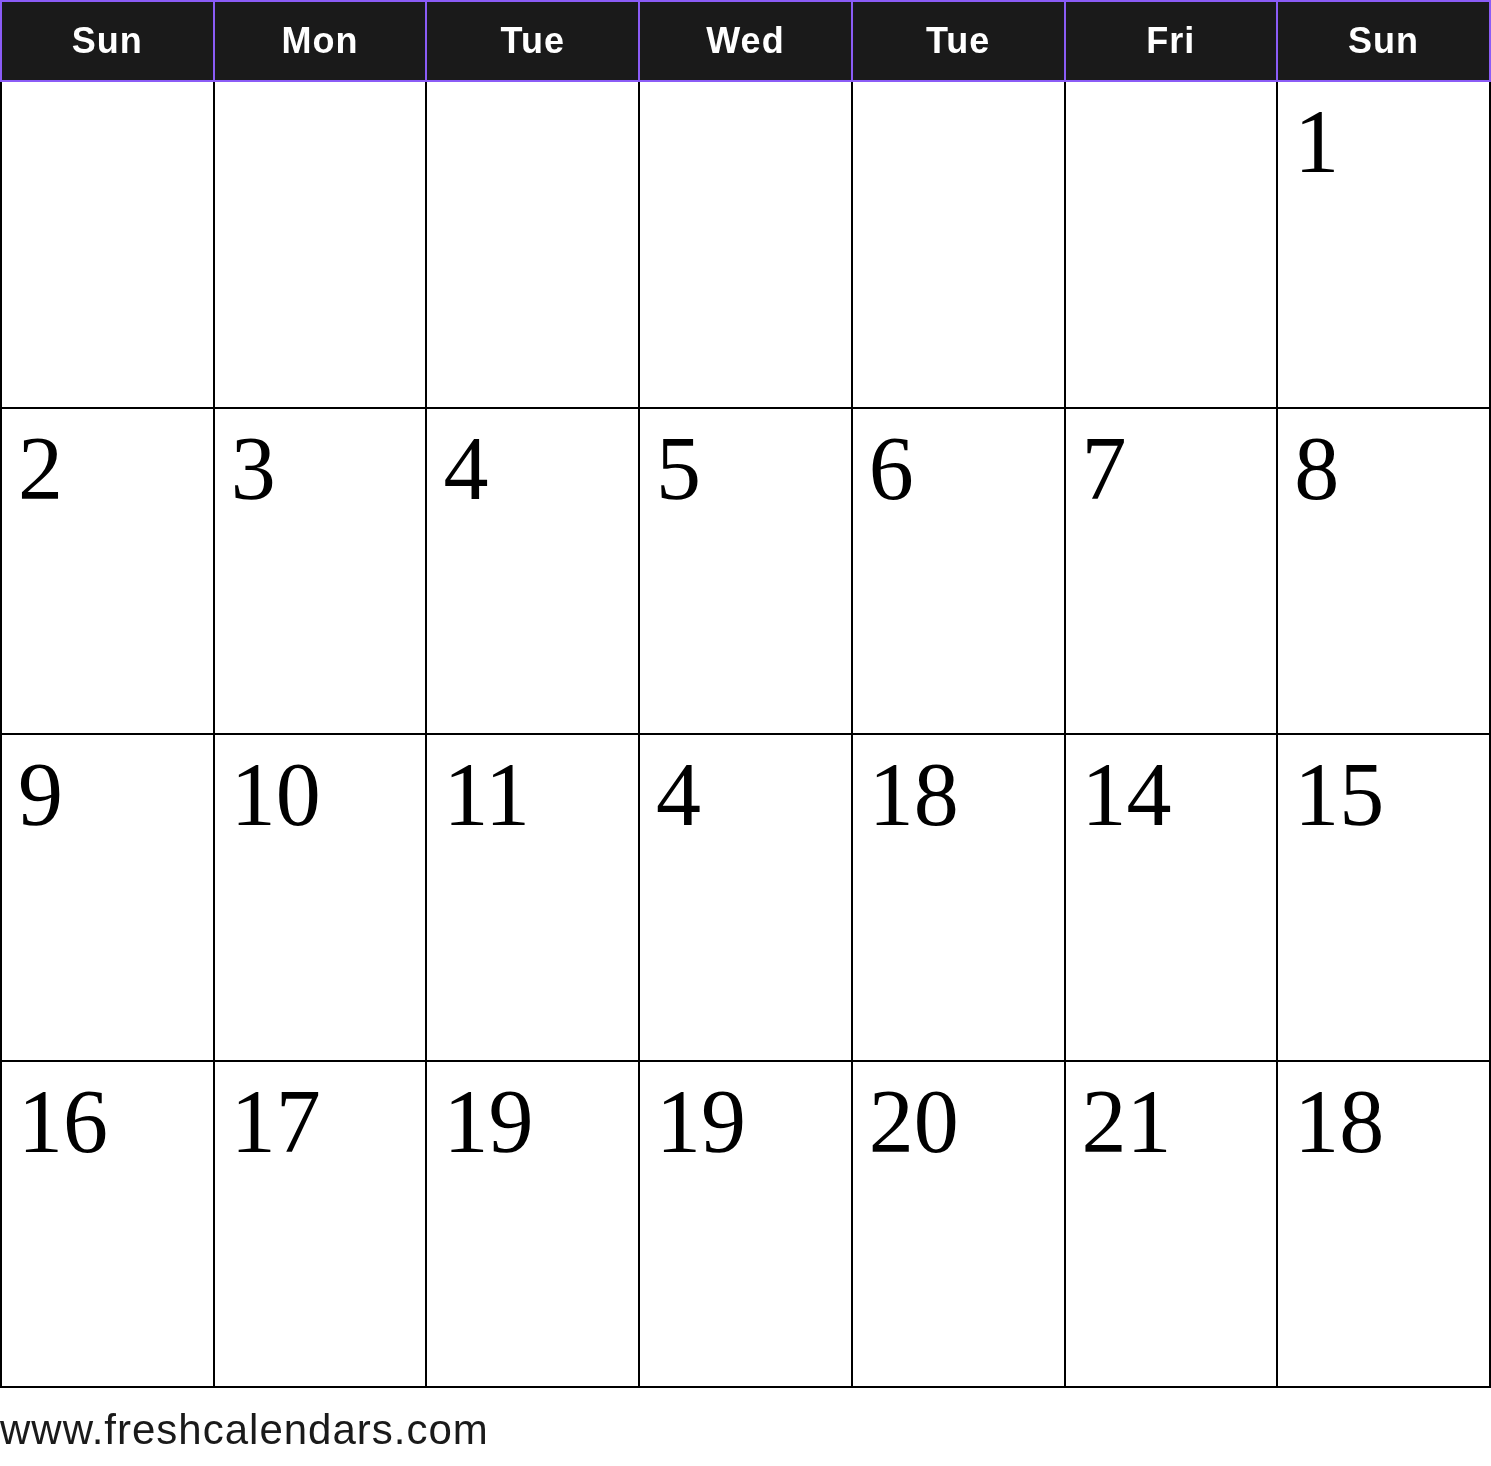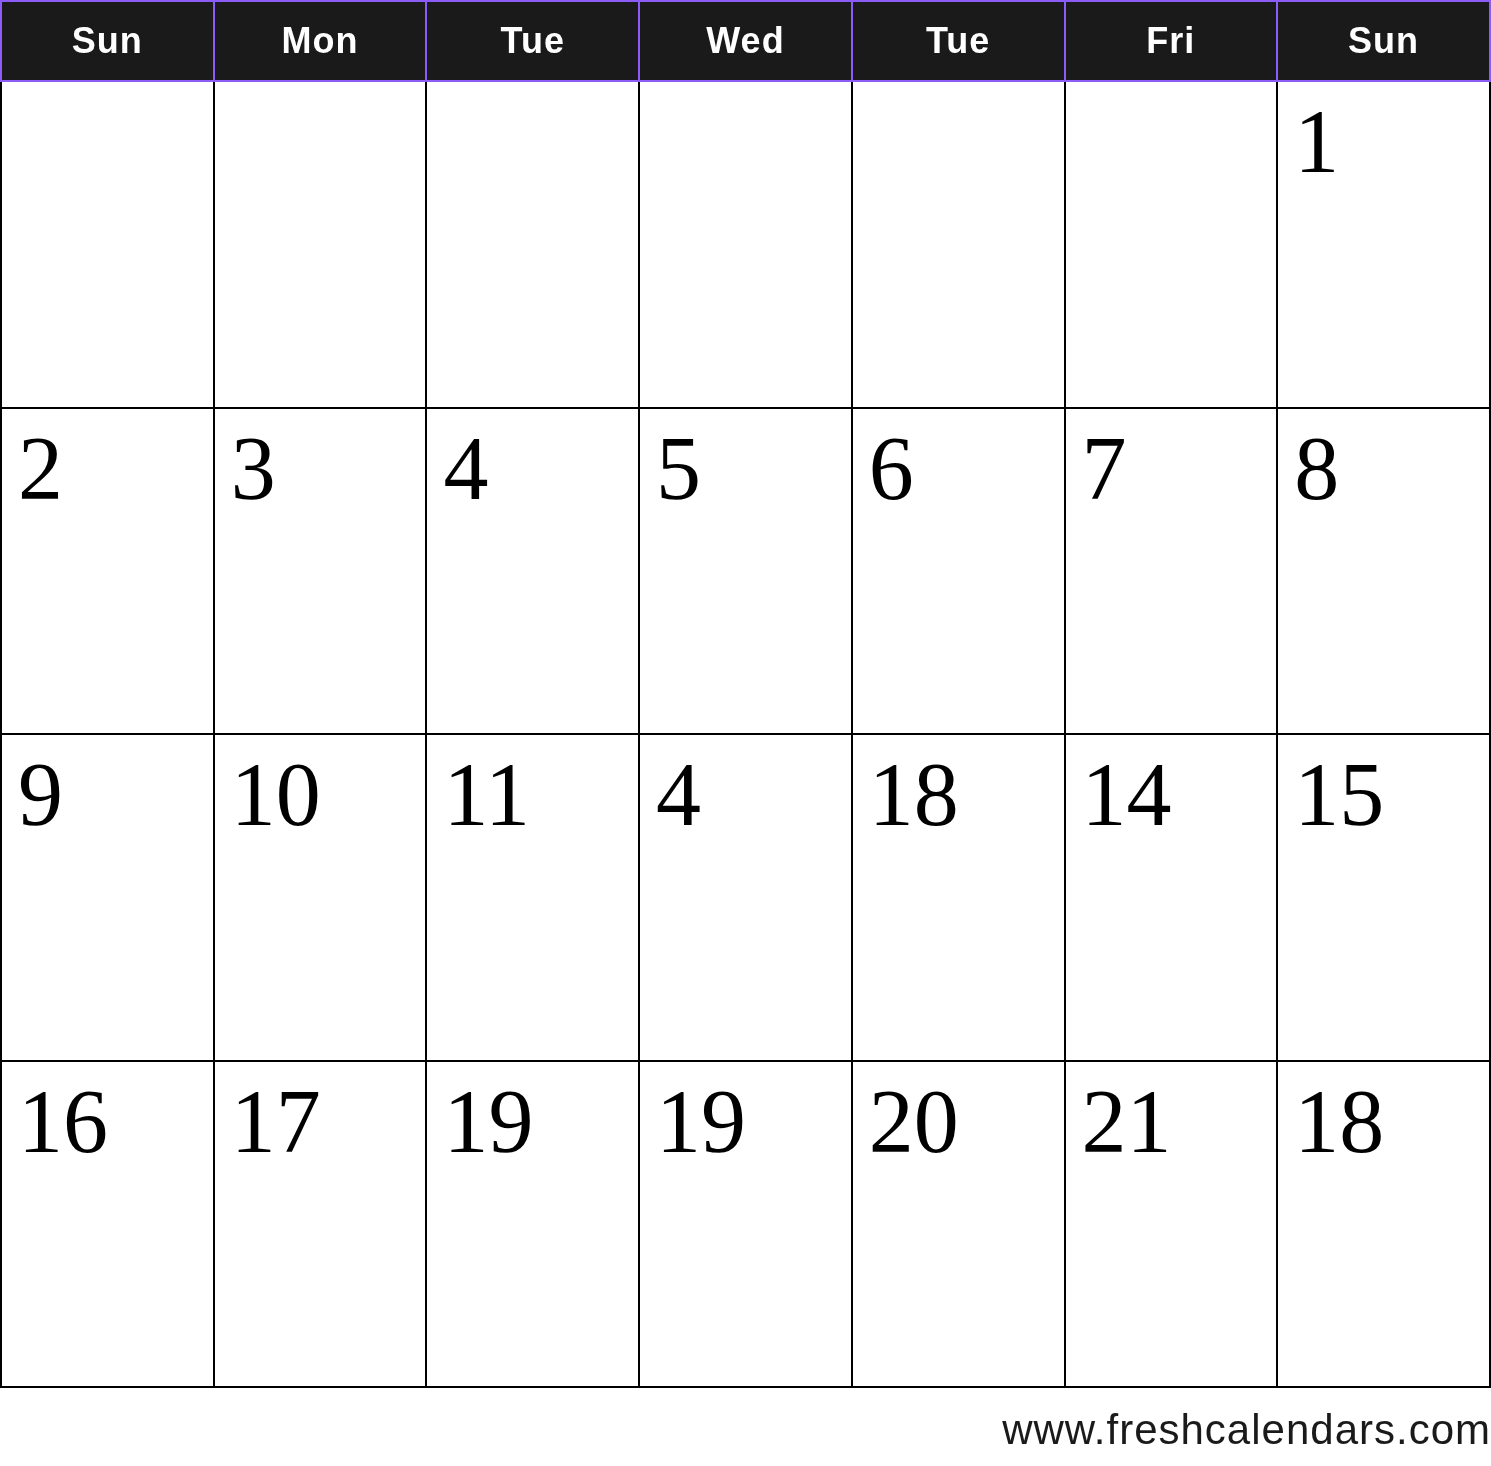--- a/index.html
+++ b/index.html
@@ -56,21 +56,21 @@
 
     .day-number {
       font-size: 90px;
       font-weight: 400;
       line-height: 1.1;
       color: #000;
       font-family: Georgia, 'Times New Roman', serif;
     }
 
     .footer {
-      text-align: right;
+      text-align: left;
       padding: 18px 0 12px 0;
       font-size: 42px;
       color: #1a1a1a;
       font-family: Arial, sans-serif;
       letter-spacing: 1px;
     }
   </style>
 </head>
 <body>
 

